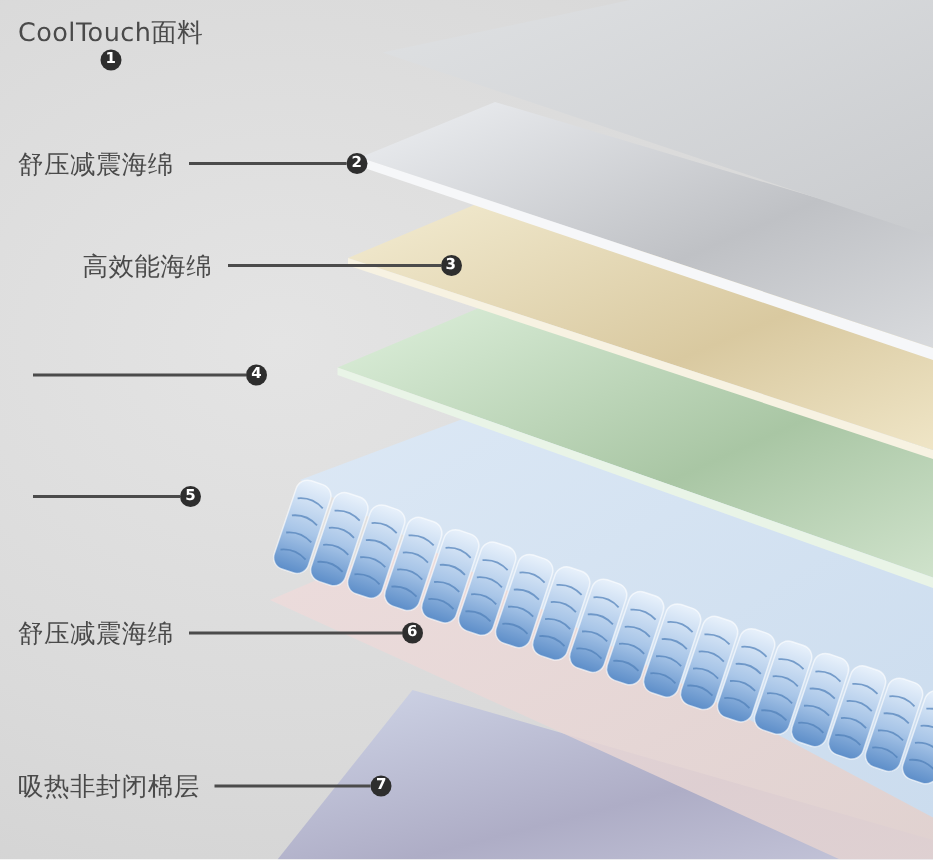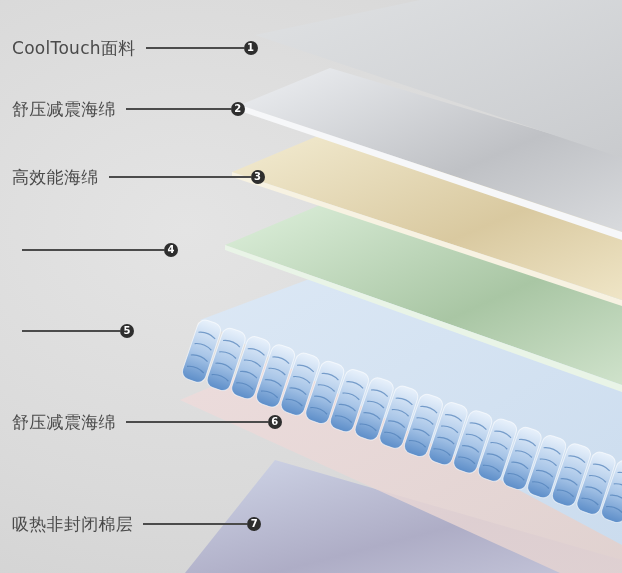--- a/index.html
+++ b/index.html
@@ -113,31 +113,31 @@
           <use href="#sp" x="312"></use>
         <use href="#sp" x="338"></use>
           <use href="#sp" x="364"></use>
           <use href="#sp" x="390"></use>
         <use href="#sp" x="416"></use>
           <use href="#sp" x="442"></use>
       </g>
     </g>
   </svg>
 
-  <div class="callout" style="top:36px;">
+  <div class="callout" style="top:10px;flex-direction:column;">
     <span class="label">CoolTouch面料</span>
     <span class="leader" style="width:98px;"></span>
     <span class="badge">1</span>
   </div>
   <div class="callout" style="top:97px;">
     <span class="label">舒压减震海绵</span>
     <span class="leader" style="width:105px;"></span>
     <span class="badge">2</span>
   </div>
-  <div class="callout" style="top:165px;">
+  <div class="callout" style="top:165px;margin-left:43px;">
     <span class="label">高效能海绵</span>
     <span class="leader" style="width:142px;"></span>
     <span class="badge">3</span>
   </div>
   <div class="callout" style="top:238px;">
     <span class="leader" style="width:142px;"></span>
     <span class="badge">4</span>
   </div>
   <div class="callout" style="top:319px;">
     <span class="leader" style="width:98px;"></span>

